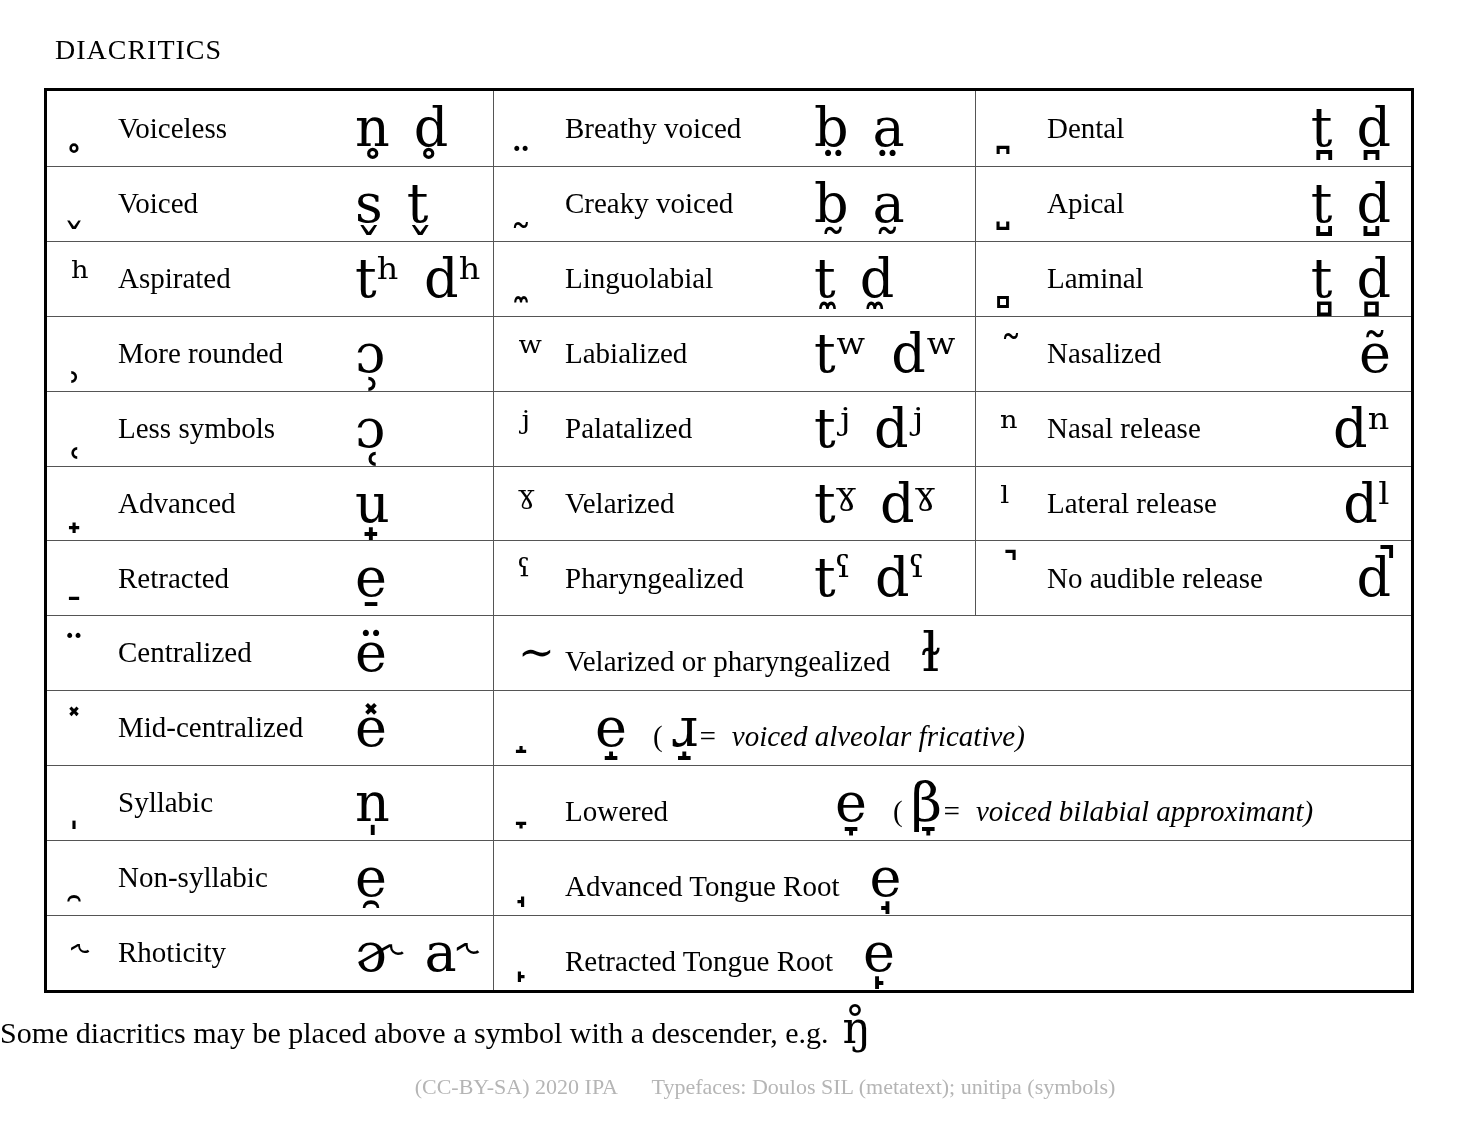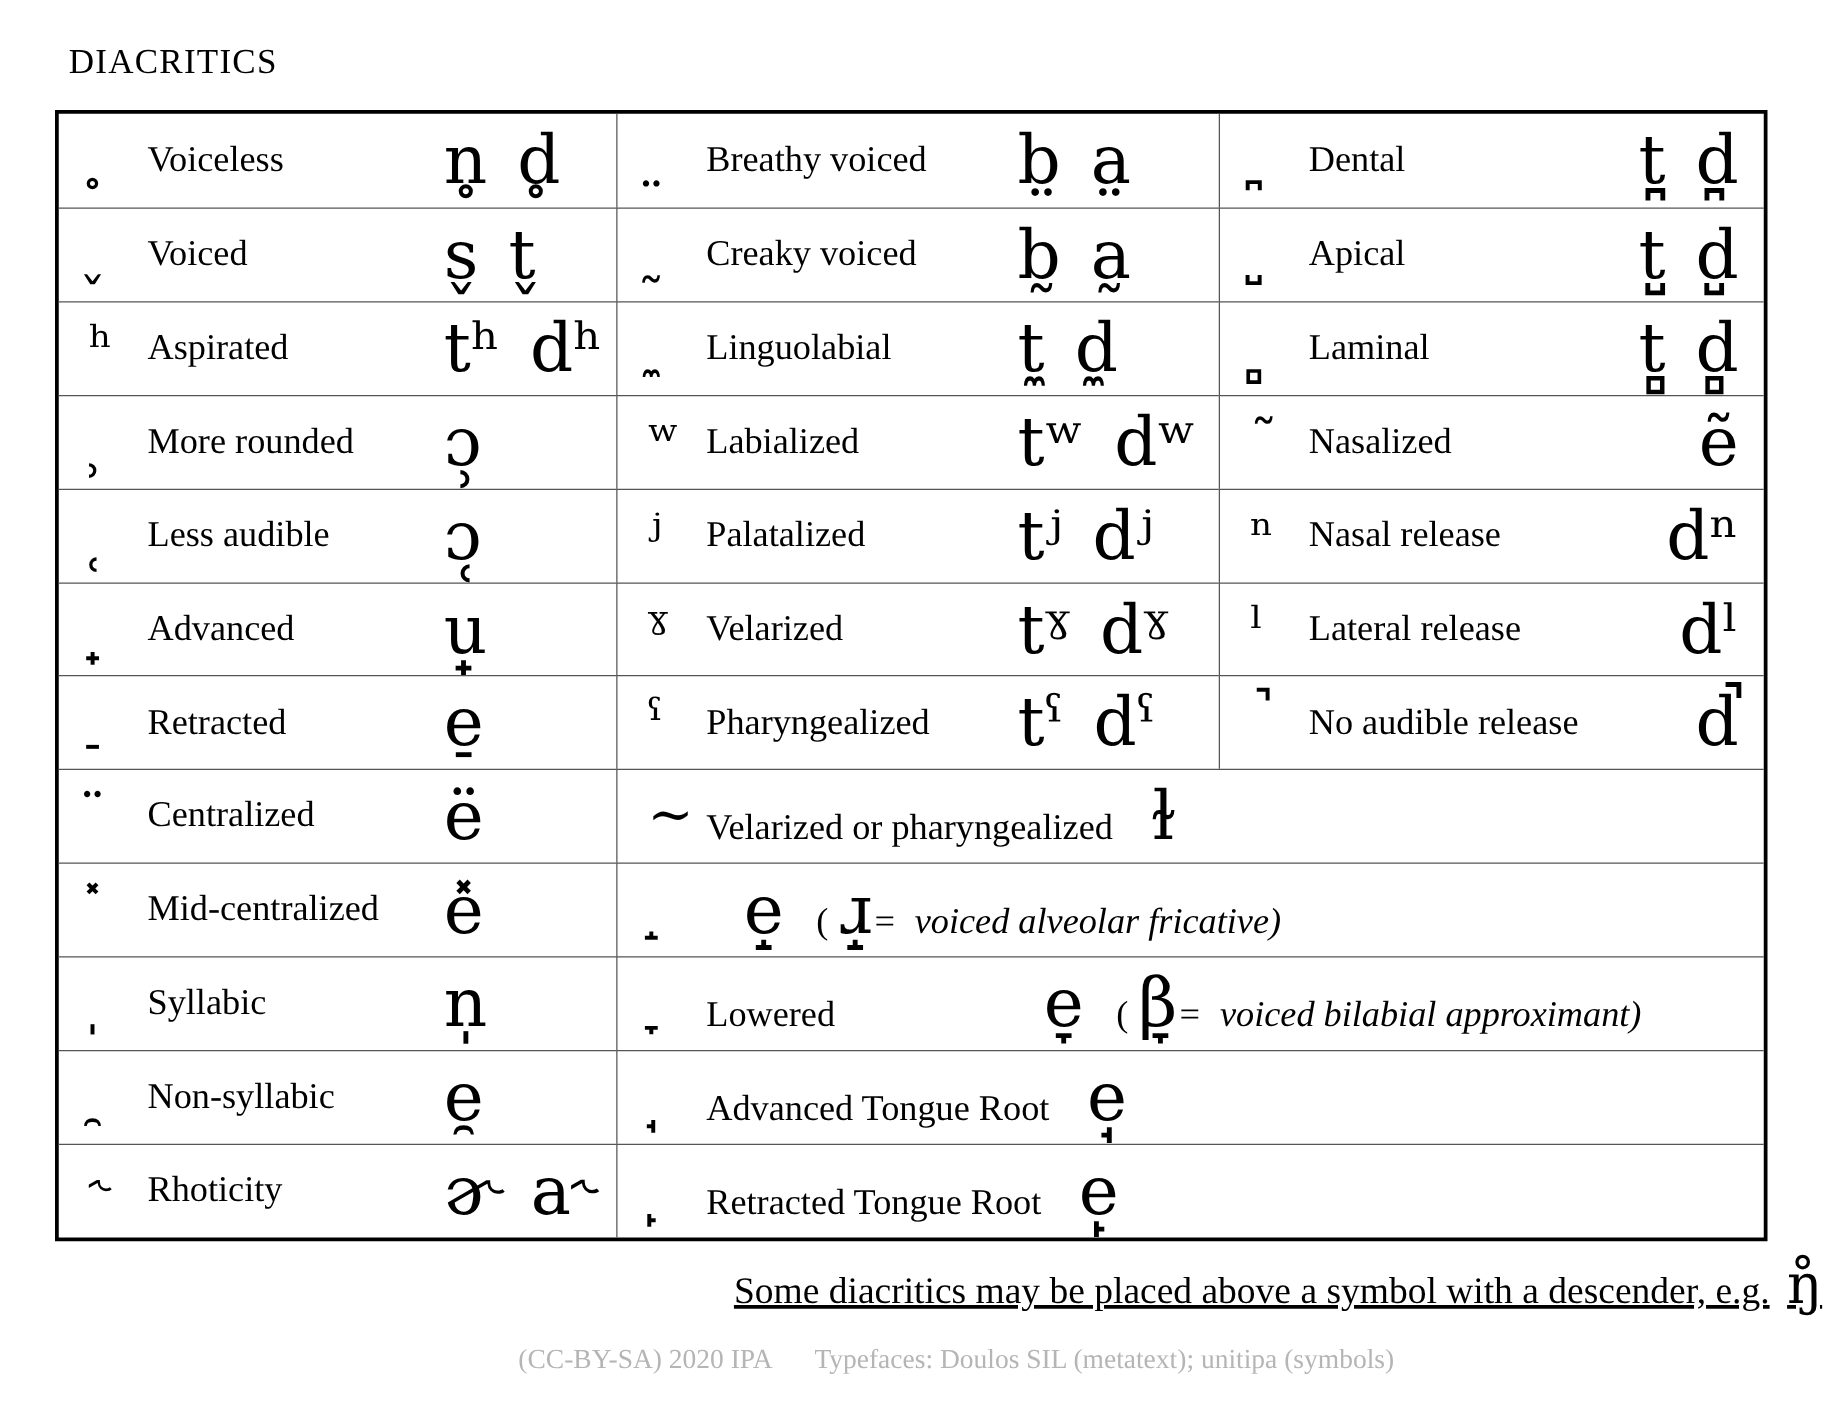--- a/index.html
+++ b/index.html
@@ -33,23 +33,22 @@
   }
   .c2 .examples { left:320px; }
   .c3 .examples { left:auto; right:20px; }
   .mrow { display:flex; align-items:baseline; margin-left:71px; flex:1; min-width:0; }
   .mlabel { min-width:240px; }
   .mexample { margin-left:30px; }
   .note-open { margin-left:26px; }
   .note-sym { margin-left:8px; }
   .note-text { margin-left:0;font-style:italic; }
   .note {
-    position:absolute; left:0; top:1006px; width:1458px; text-align:right;
+    position:absolute; left:0; top:1006px; width:1458px; text-align:left;
     font-size:30px;
-    text-decoration:underline;
   }
   .note .big-sym { font-size:44px; margin-left:14px; }
   .footer {
     position:absolute; left:0; top:1074px; width:1458px; text-align:center;
     font-size:22px; color:#b5b5b5;padding-left:36px;
   }
   .footer span { margin:0 14px; }
 </style>
 </head>
 <body>
@@ -86,21 +85,21 @@
     </div>
     <div class="cell c1 bt" style="grid-area:4/1">
       <span class="mark sym">&nbsp;̹</span>
       <span class="label">More rounded</span>
       <span class="examples">
           <span class="sym">ɔ̹</span>
         </span>
     </div>
     <div class="cell c1 bt" style="grid-area:5/1">
       <span class="mark sym">&nbsp;̜</span>
-      <span class="label">Less audible</span>
+      <span class="label">Less symbols</span>
       <span class="examples">
           <span class="sym">ɔ̜</span>
         </span>
     </div>
     <div class="cell c1 bt" style="grid-area:6/1">
       <span class="mark sym">&nbsp;̟</span>
       <span class="label">Advanced</span>
       <span class="examples">
           <span class="sym">u̟</span>
         </span>

